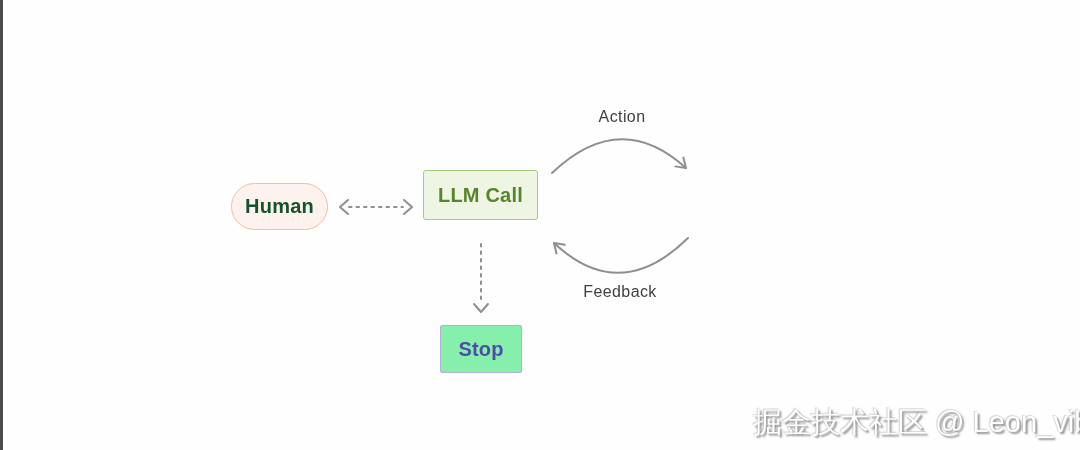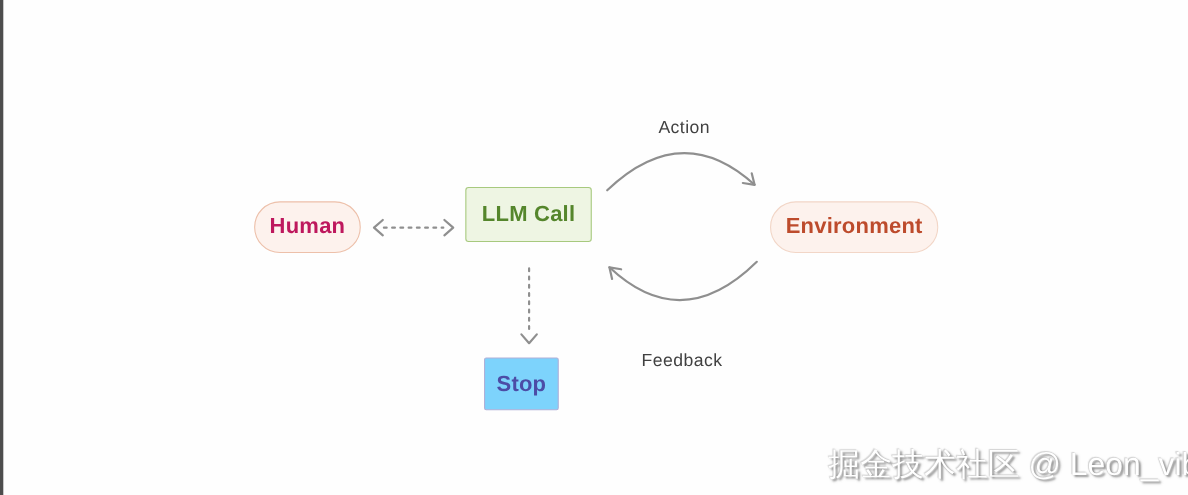--- a/index.html
+++ b/index.html
@@ -31,56 +31,56 @@
     font-weight: bold;
     font-size: 20px;
     letter-spacing: 0.2px;
   }
   .node-human {
     left: 231px; top: 183px;
     width: 97px; height: 47px;
     background: #fdf2ed;
     border: 1.5px solid #edc0aa;
     border-radius: 24px;
-    color: #be185d;
+    color: #14532d;
   }
   .node-llm {
     left: 423px; top: 170px;
     width: 115px; height: 50px;
     background: #eef5e3;
     border: 1.5px solid #a7c97e;
     border-radius: 3px;
     color: #55862c;
   }
   .node-environment {
     left: 700px; top: 183px;
     width: 153px; height: 47px;
     background: #fdf2ed;
     border: 1.5px solid #f2d6c7;
     border-radius: 24px;
     color: #bd4b2c;
   }
   .node-stop {
     left: 440px; top: 325px;
-    width: 68px; height: 48px;
-    background: #7dd3fc;
+    width: 82px; height: 48px;
+    background: #86efac;
     border: 1.5px solid #b0b0d8;
     border-radius: 2px;
     color: #4c4ca6;
   }
   .edge-label {
     position: absolute;
     transform: translateX(-50%);
     color: #414141;
     font-size: 16px;
     letter-spacing: 0.4px;
     white-space: nowrap;
   }
   .edge-label-action { left: 622px; top: 108px; }
-  .edge-label-feedback { left: 620px; top: 283px; margin-top: 37px; }
+  .edge-label-feedback { left: 620px; top: 283px; }
   .watermark {
     position: absolute;
     left: 753px; top: 403px;
     font-size: 29px;
     color: #ffffff;
     white-space: nowrap;
     text-shadow:
       2px 2px 2px rgba(110,110,110,0.75),
       -1px -1px 1px rgba(170,170,170,0.45),
       0 0 1px rgba(140,140,140,0.6);
@@ -121,23 +121,20 @@
   </svg>
 
   <div class="node node-human">
     <span>Human</span>
   </div>
 
   <div class="node node-llm">
     <span>LLM Call</span>
   </div>
 
-  <div class="node node-environment">
-    <span>Environment</span>
-  </div>
 
   <div class="node node-stop">
     <span>Stop</span>
   </div>
 
   <div class="edge-label edge-label-action">Action</div>
 
   <div class="edge-label edge-label-feedback">Feedback</div>
 
   <div class="watermark">掘金技术社区 @ Leon_vibs</div>

